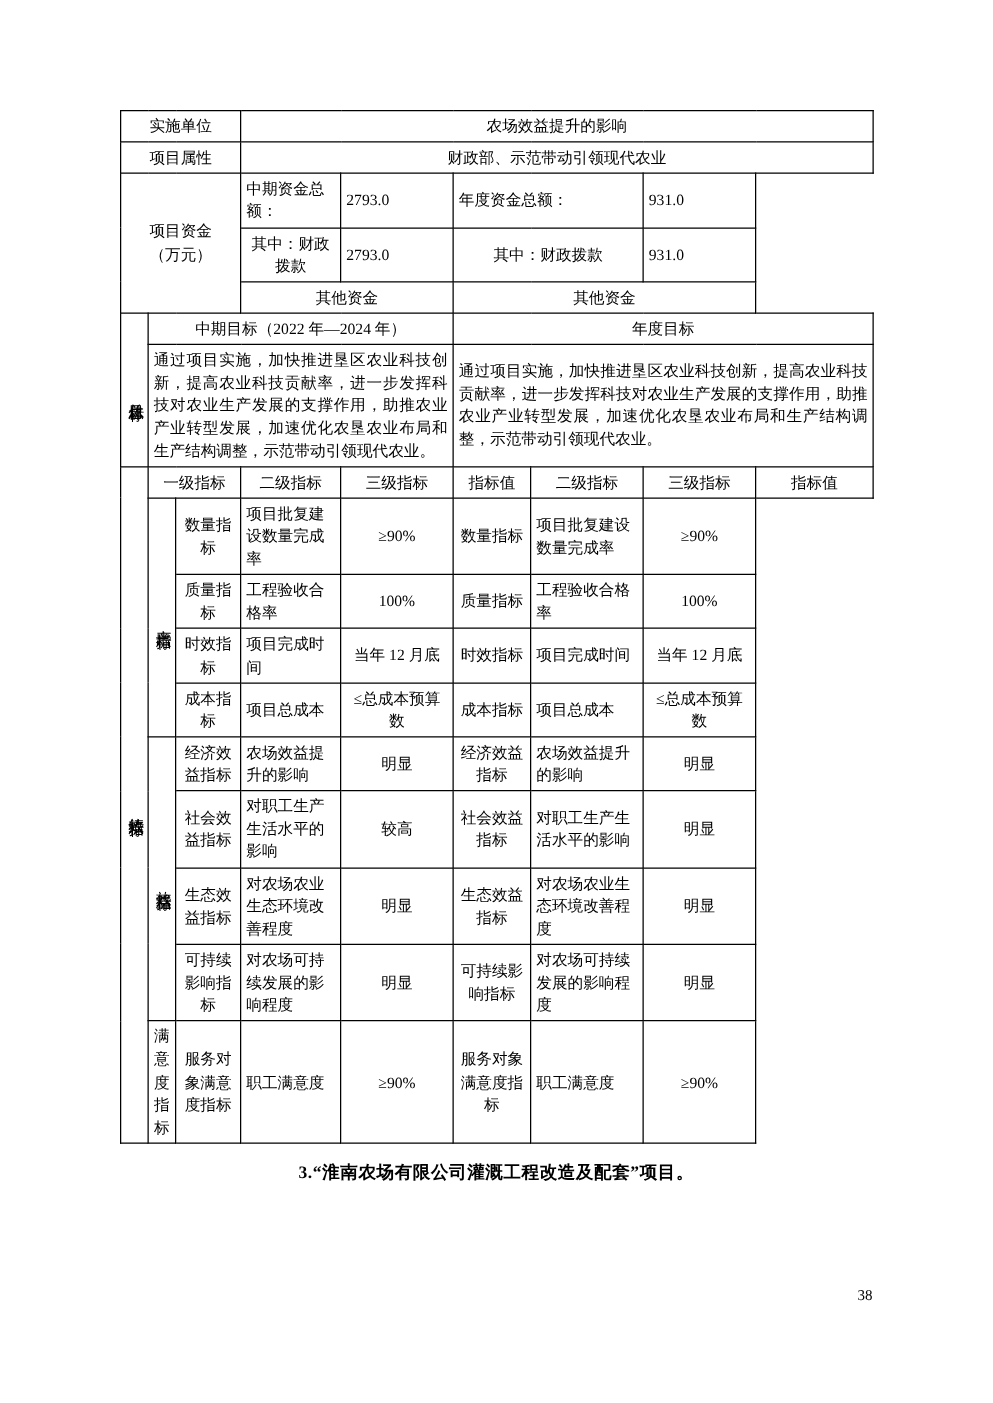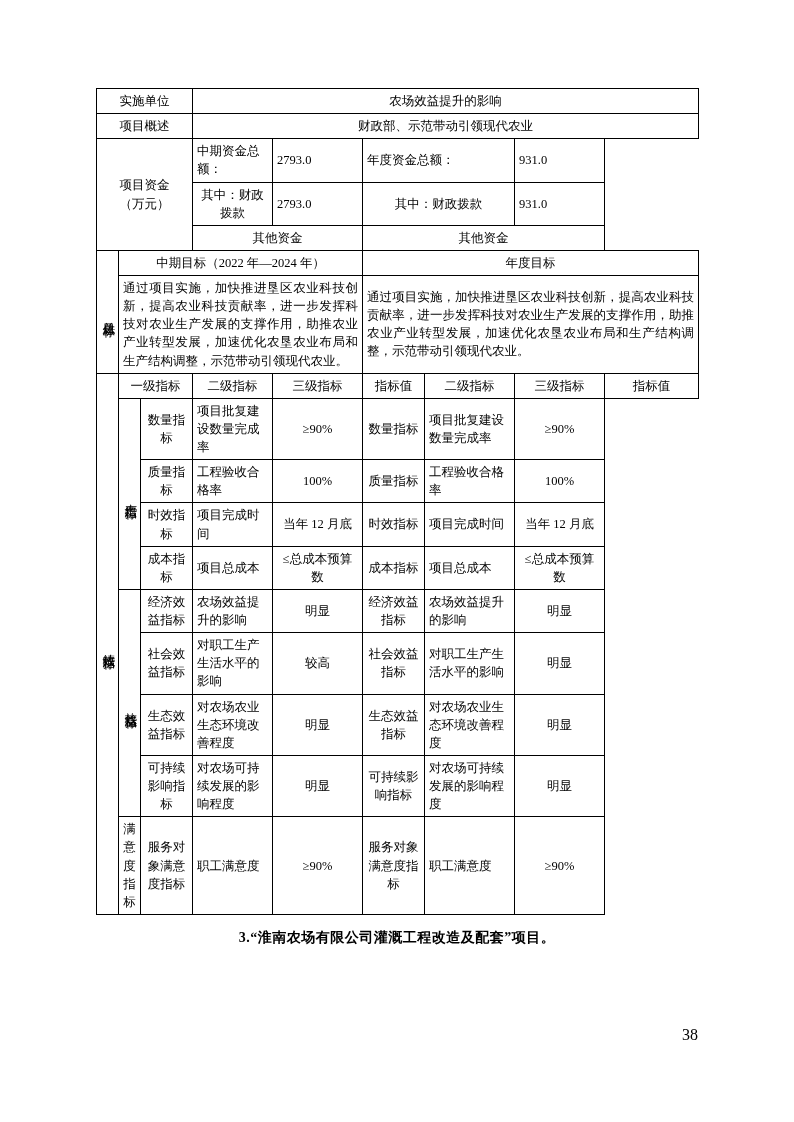--- a/index.html
+++ b/index.html
@@ -69,21 +69,21 @@
     margin-top: 12px;
     font-size: 16px;
     line-height: 1.7;
     text-indent: 32px;
     font-family: "Liberation Serif", "DejaVu Serif", serif;
   }
   .pagenum {
     position: absolute;
     right: 96px;
     bottom: 78px;
-    font-size: 16px;
+    font-size: 12px;
     font-family: "Liberation Serif", "DejaVu Serif", serif;
   }
   .nowrapnum { white-space: nowrap; }
 </style>
 </head>
 <body>
 
 <div class="page">
 
   <table class="main">
@@ -99,21 +99,21 @@
       <col style="width:94px">
     </colgroup>
     <tbody>
 
       <tr>
         <td class="c vcenter" colspan="3">实施单位</td>
         <td class="c vcenter" colspan="6">农场效益提升的影响</td>
       </tr>
 
       <tr>
-        <td class="c vcenter" colspan="3">项目概述</td>
+        <td class="c vcenter" colspan="3">项目属性</td>
         <td class="c vcenter" colspan="6">财政部、示范带动引领现代农业</td>
       </tr>
 
       <tr>
         <td class="c vcenter" colspan="3" rowspan="3">
           <div>项目资金</div>
           <div>（万元）</div>
         </td>
         <td class="l vcenter">中期资金总额：</td>
         <td class="r vcenter nowrapnum">2793.0</td>

